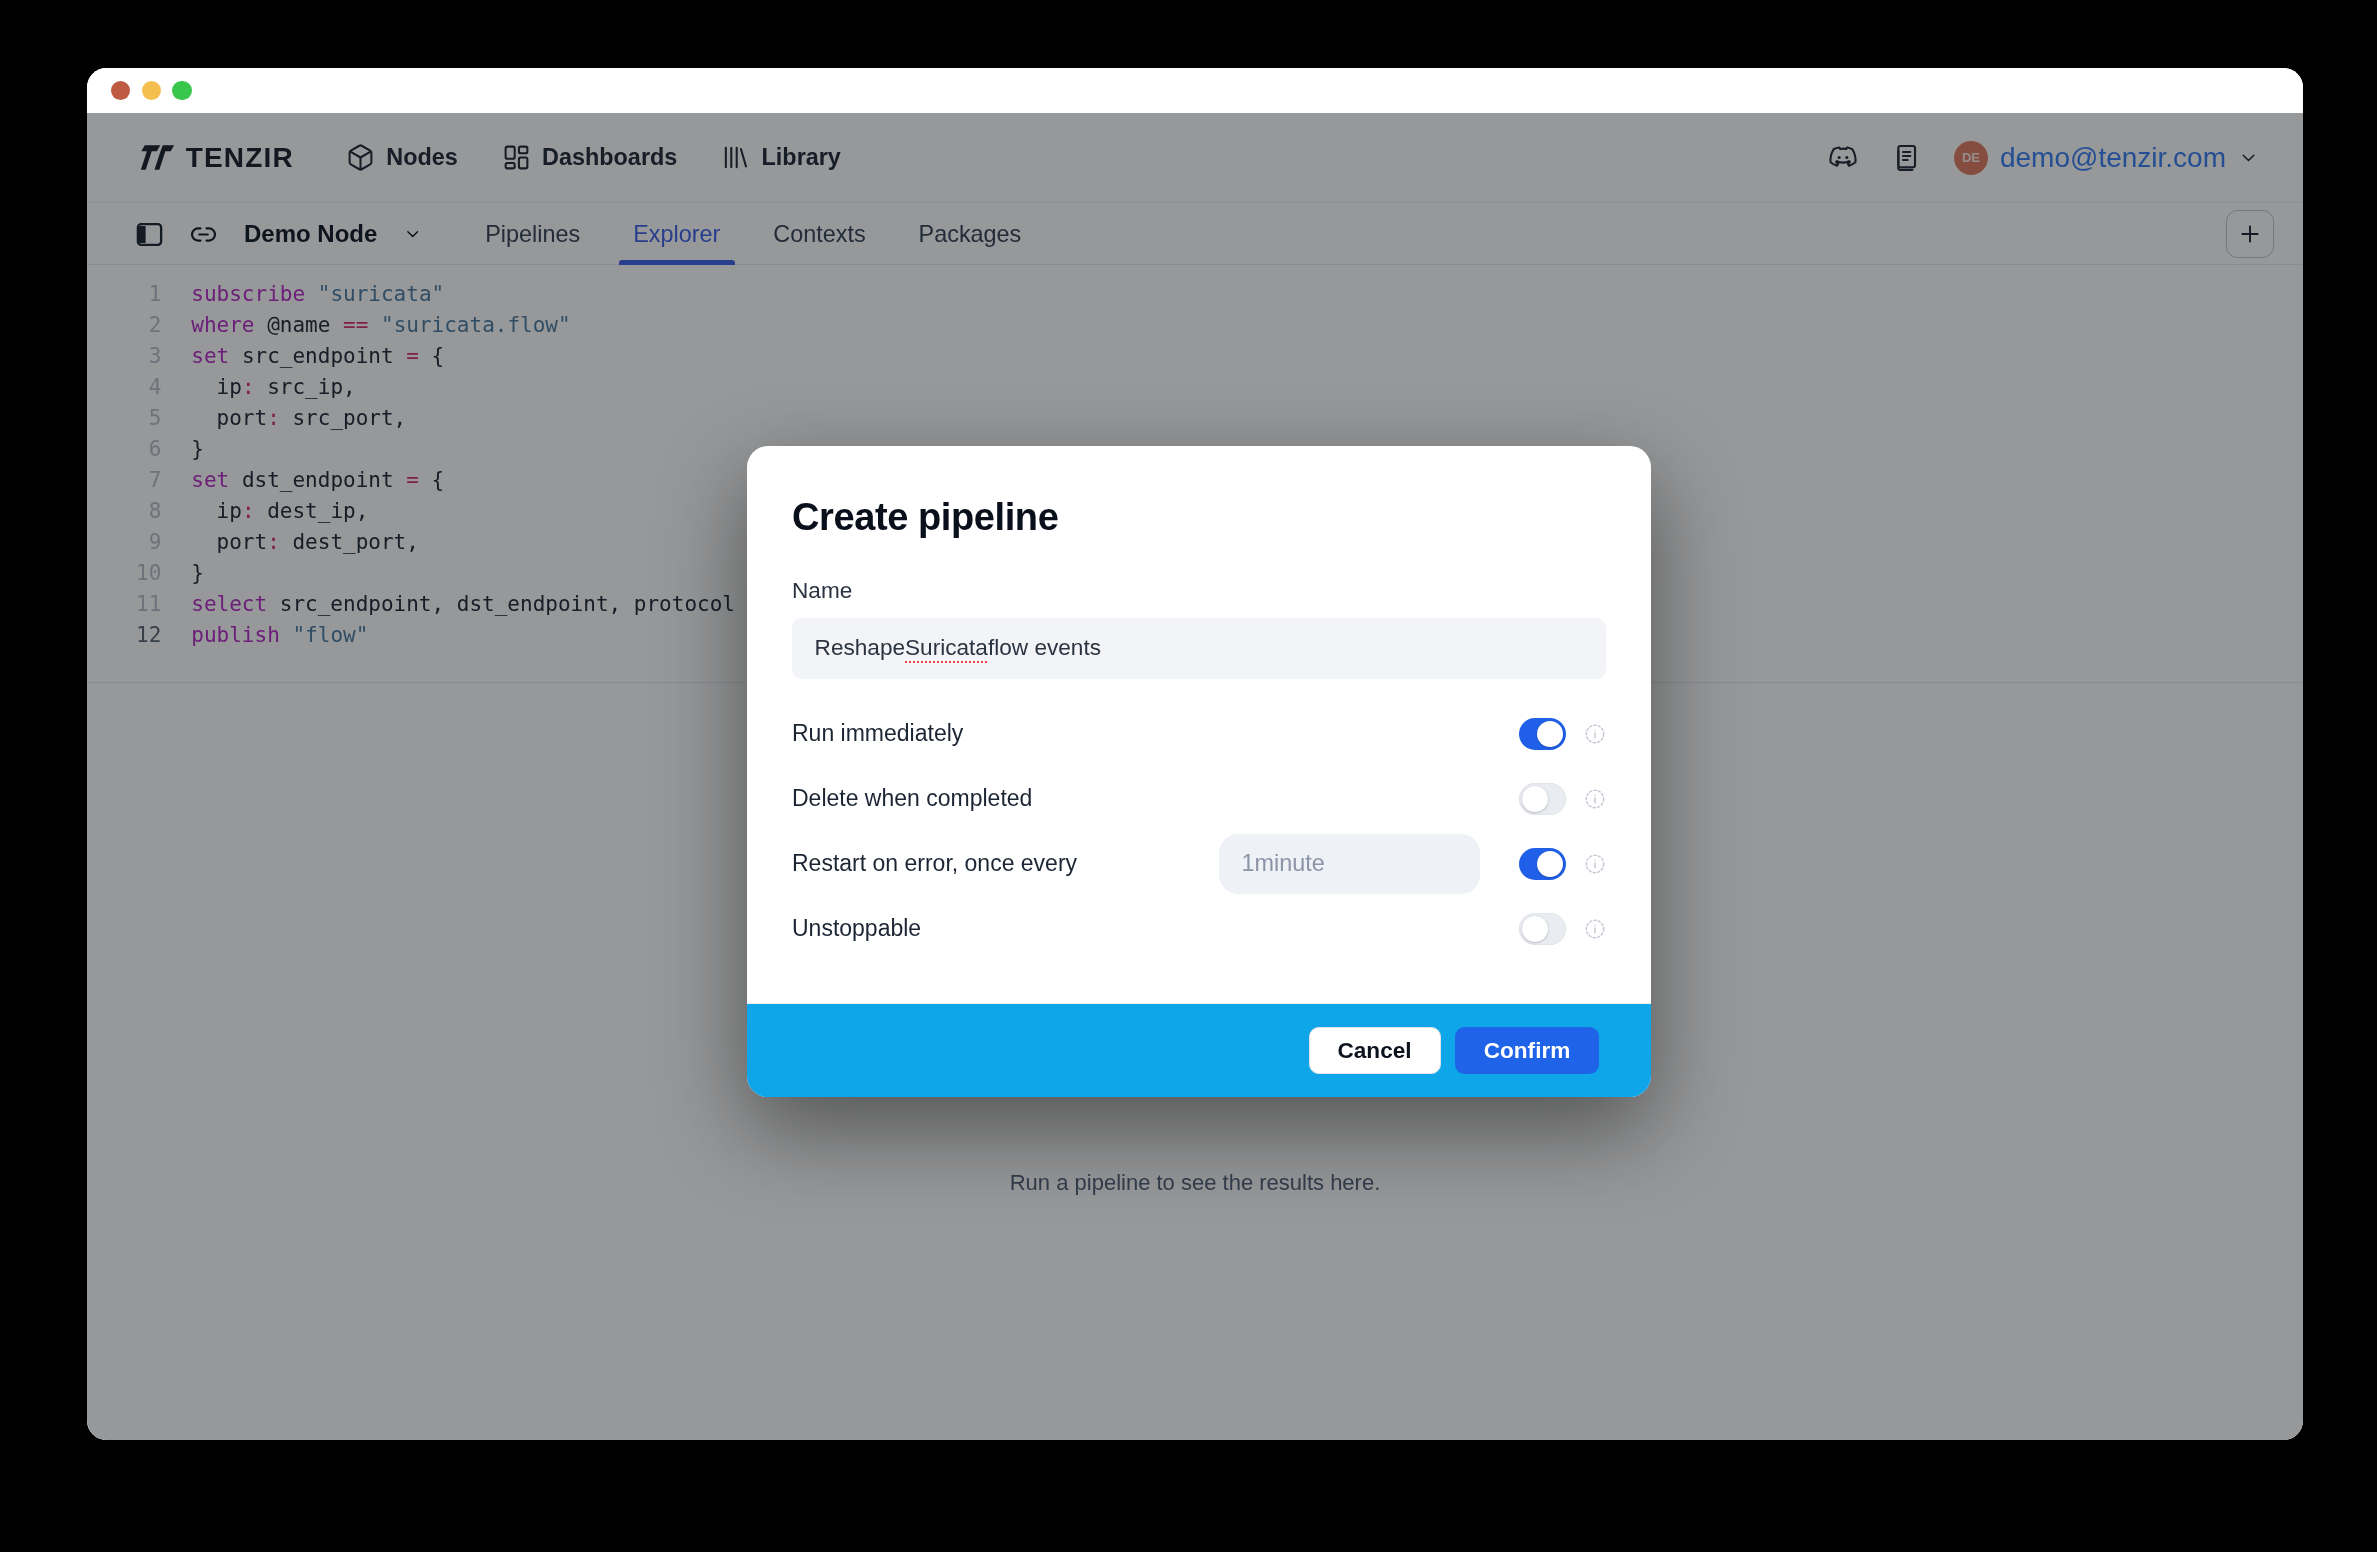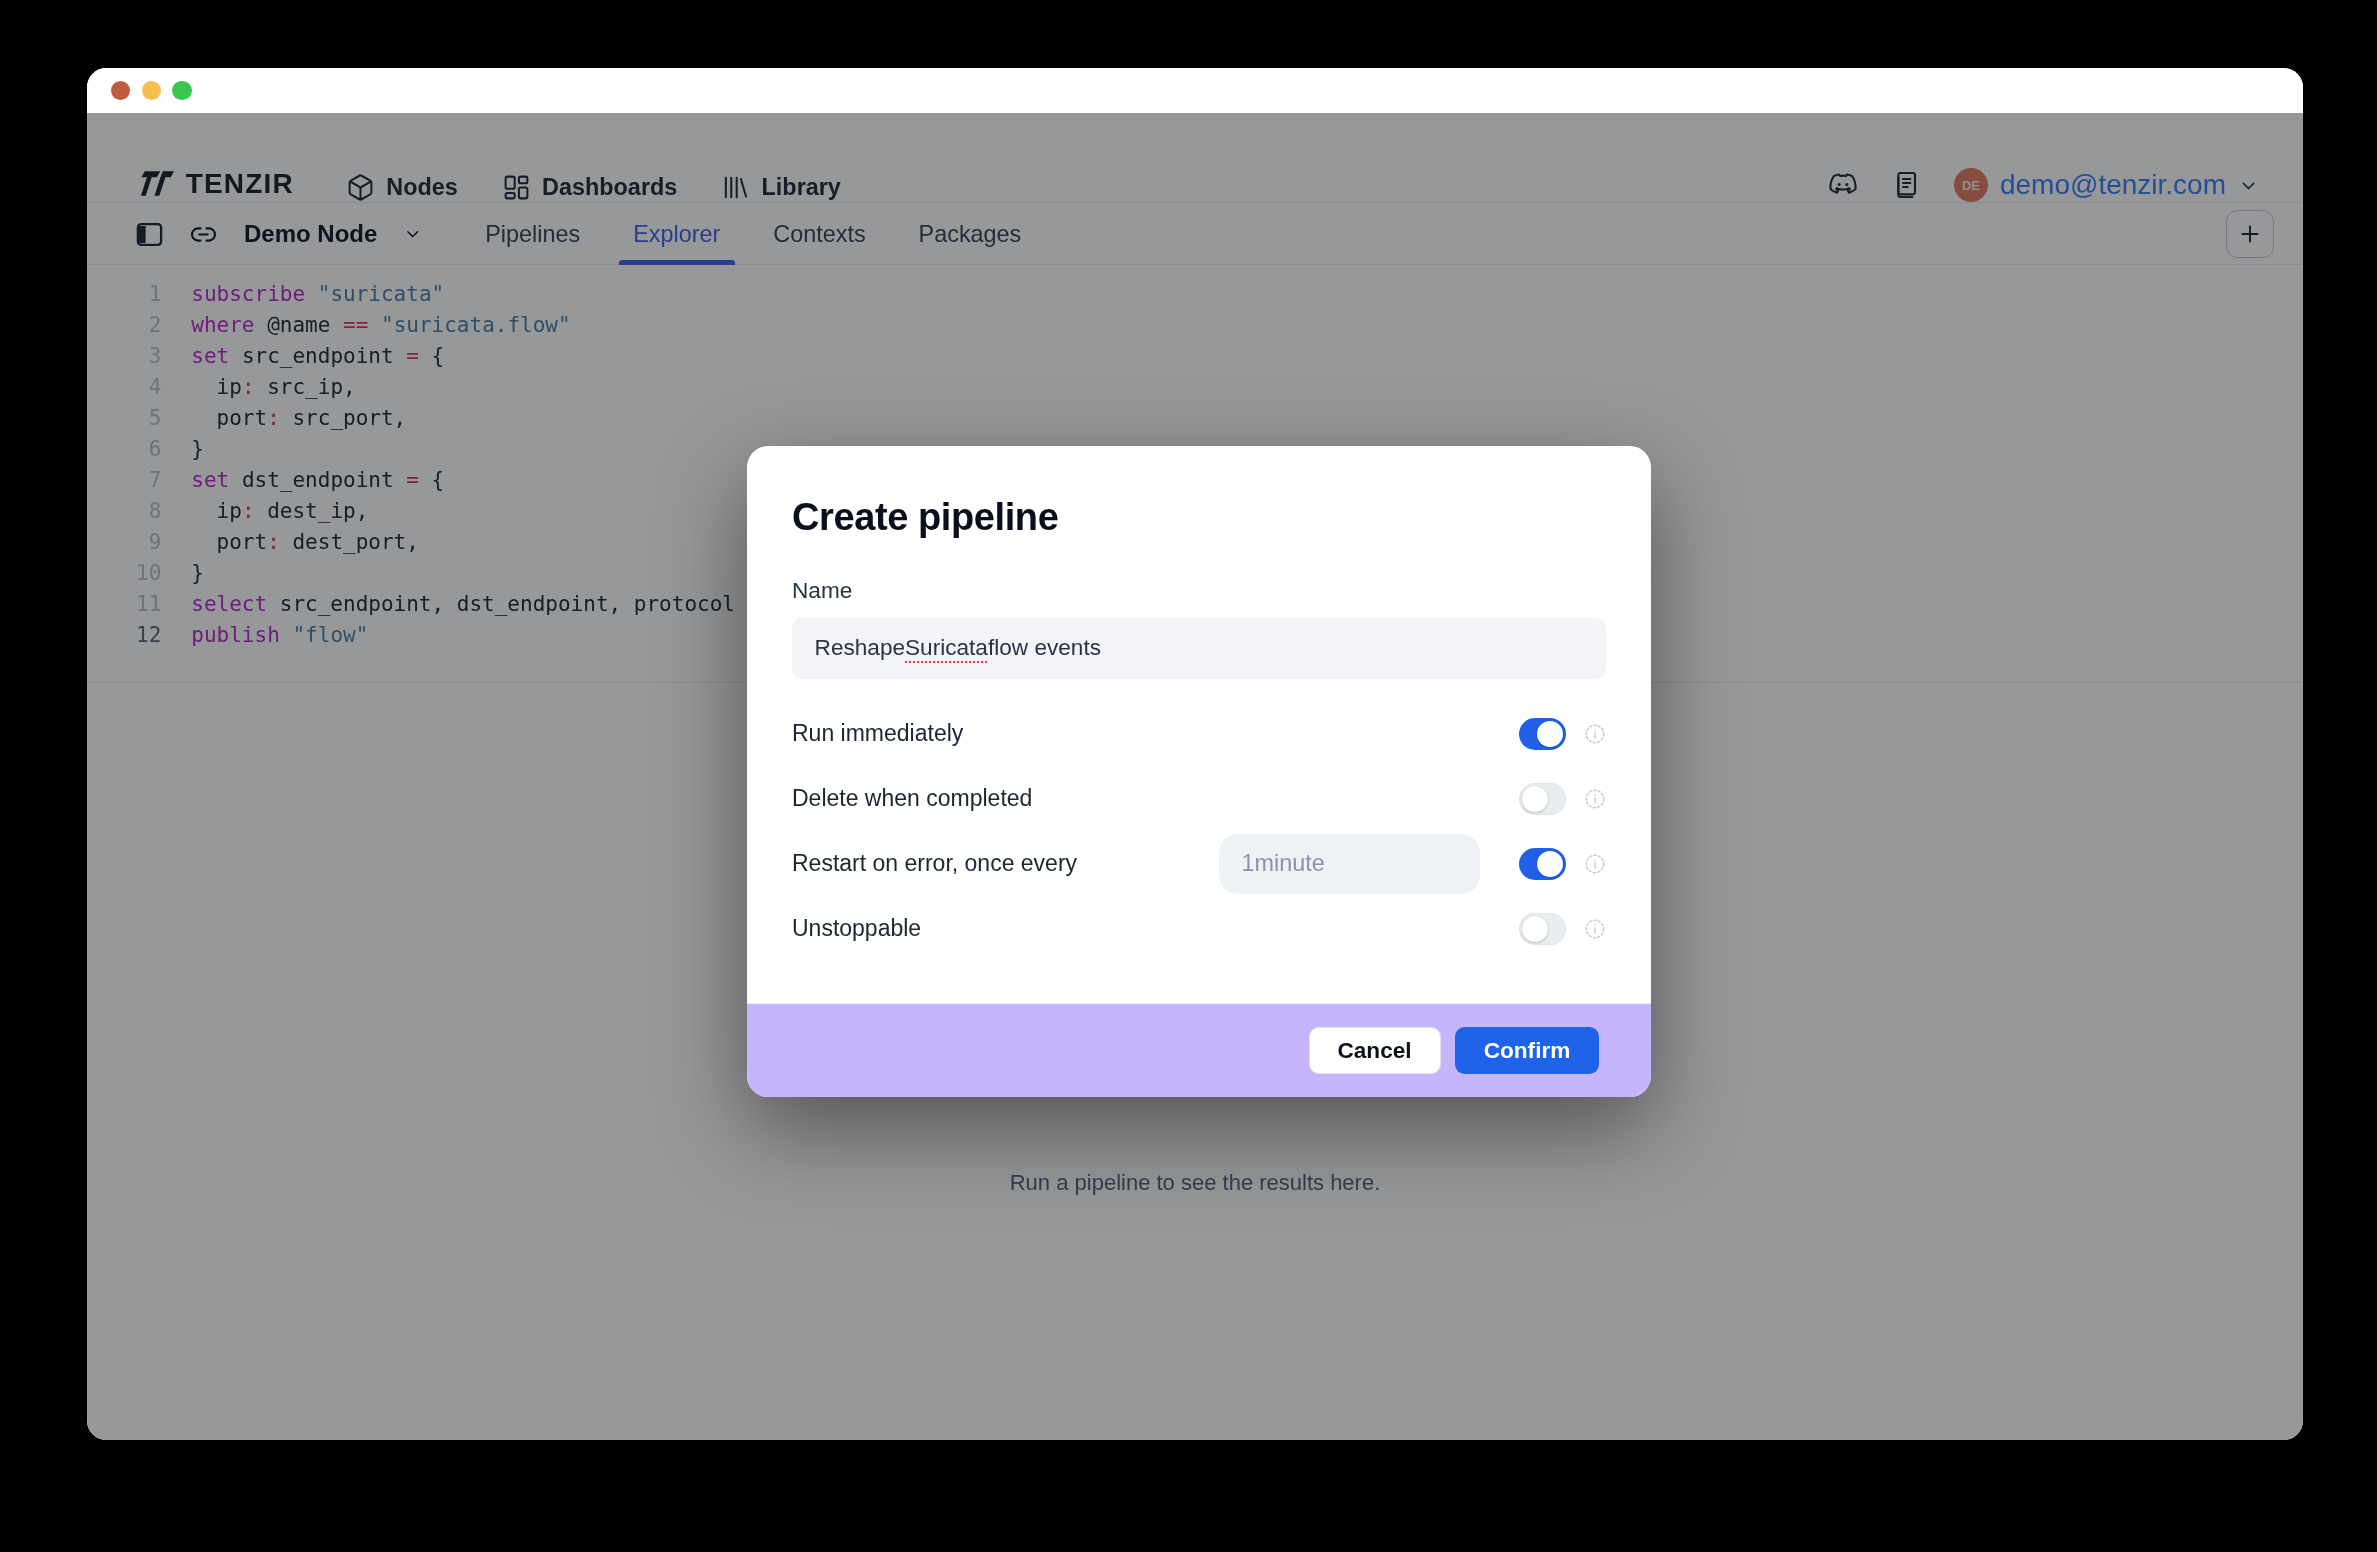--- a/index.html
+++ b/index.html
@@ -12,21 +12,21 @@
   
   .titlebar { position:absolute; top:0; left:0; right:0; height:45px; background:#fff;
               display:flex; align-items:center; padding-left:24px; gap:11.3px; z-index:5; }
   .light { width:19.4px; height:19.4px; border-radius:50%; }
   .light.red    { background:#bf5b40; }
   .light.yellow { background:#f5bf4f; }
   .light.green  { background:#38c74c; }
 
   
   .navbar { position:absolute; top:45px; left:0; right:0; height:90px;
-            display:flex; align-items:flex-end; padding:0 44px 0 52px;
+            display:flex; align-items:center; padding:0 44px 0 52px;
             border-bottom:0.8px solid #eceef1; background:#fff; }
   .brand { display:flex; align-items:center; gap:9.7px; margin-right:52px; }
   .brand-word { font-size:28px; font-weight:800; letter-spacing:1.2px; color:#1c2431; }
   .nav-item { display:flex; align-items:center; gap:11.3px; margin-right:44px;
               font-size:23.4px; font-weight:600; color:#242d3b; }
   .nav-spacer { flex:1; }
   .nav-right { display:flex; align-items:center; gap:31px; }
   .avatar { width:34px; height:34px; border-radius:50%; background:#df7f66; color:rgba(255,255,255,.85);
             display:flex; align-items:center; justify-content:center; font-size:13px; font-weight:700; }
   .user-group { display:flex; align-items:center; gap:12px; }
@@ -107,21 +107,21 @@
   .toggle.on  { background:#2060e8; }
   .toggle.off { background:#e9ecf1; box-shadow:inset 0 0 0 0.8px #e0e4ea; }
   .knob { position:absolute; top:3.2px; width:26px; height:26px; border-radius:50%; background:#fff;
           box-shadow:0 0.8px 2.4px rgba(0,0,0,.25); }
   .toggle.on  .knob { right:3.2px; }
   .toggle.off .knob { left:3.2px; }
   .info-dot { margin-left:18px; flex:none; color:#c3c9d3; }
   .modal-footer { position:absolute; left:0; right:0; bottom:0; height:94px;
                   border-top:1.6px solid #eceef2; display:flex; align-items:center;
                   justify-content:flex-end; gap:14.5px; padding-right:52px;
-                  border-radius:0 0 21px 21px; background:#c4b5fd; }
+                  border-radius:0 0 21px 21px; background:#0ea5e9; }
   .btn { height:47px; border-radius:9.7px; font-size:22.6px; font-weight:700;
          display:flex; align-items:center; justify-content:center; border:none; cursor:pointer;
          font-family:inherit; }
   .btn-cancel { width:132px; background:#fff; border:1.6px solid #dfe3e9; color:#0c121d; }
   .btn-confirm { width:144px; background:#1f63e8; color:#fff; }
 
   svg { display:block; }
 </style>
 </head>
 <body>

